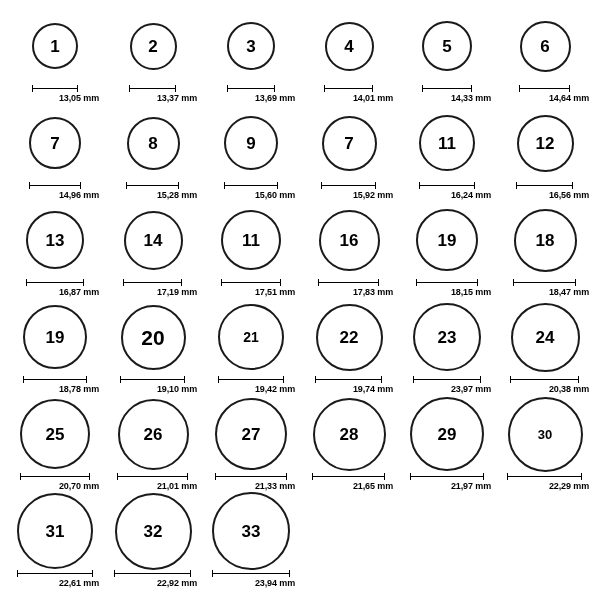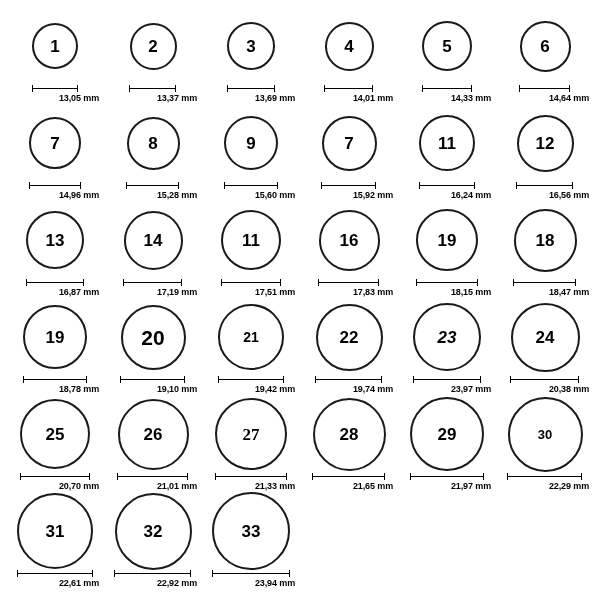--- a/index.html
+++ b/index.html
@@ -429,21 +429,21 @@
           <div class="caliper" style="width: 67px;">
             <div class="bar"></div>
             <div class="tick left"></div>
             <div class="tick right"></div>
           </div>
           <div class="mm">19,74 mm</div>
         </div>
       </div>
       <div class="cell">
         <div class="ring-wrap">
-          <div class="ring" style="width: 68px; height: 68px; font-style: italic;">
+          <div class="ring" style="width: 68px; height: 68px;">
             <span class="ring-label" style="font-size: 17px;">23</span>
           </div>
         </div>
         <div class="measure">
           <div class="caliper" style="width: 68px;">
             <div class="bar"></div>
             <div class="tick left"></div>
             <div class="tick right"></div>
           </div>
           <div class="mm">23,97 mm</div>
@@ -491,21 +491,21 @@
           <div class="caliper" style="width: 71px;">
             <div class="bar"></div>
             <div class="tick left"></div>
             <div class="tick right"></div>
           </div>
           <div class="mm">21,01 mm</div>
         </div>
       </div>
       <div class="cell">
         <div class="ring-wrap">
-          <div class="ring" style="width: 72px; height: 72px; font-family: Liberation Serif, serif;">
+          <div class="ring" style="width: 72px; height: 72px;">
             <span class="ring-label" style="font-size: 17px;">27</span>
           </div>
         </div>
         <div class="measure">
           <div class="caliper" style="width: 72px;">
             <div class="bar"></div>
             <div class="tick left"></div>
             <div class="tick right"></div>
           </div>
           <div class="mm">21,33 mm</div>

